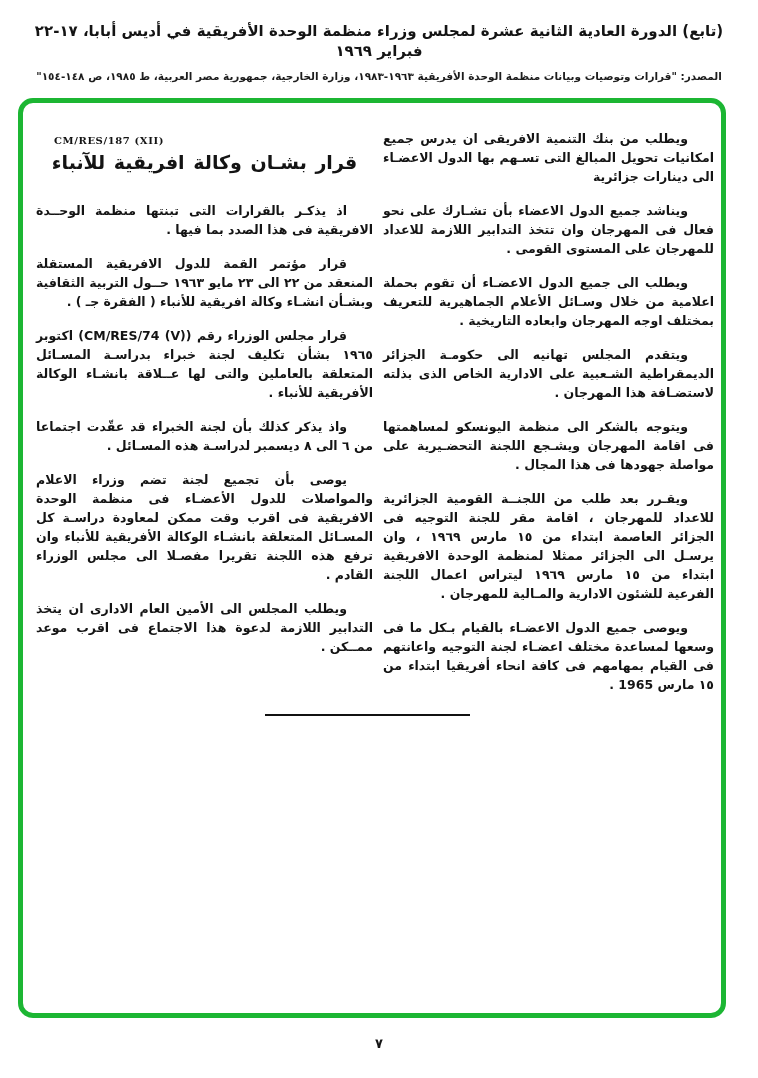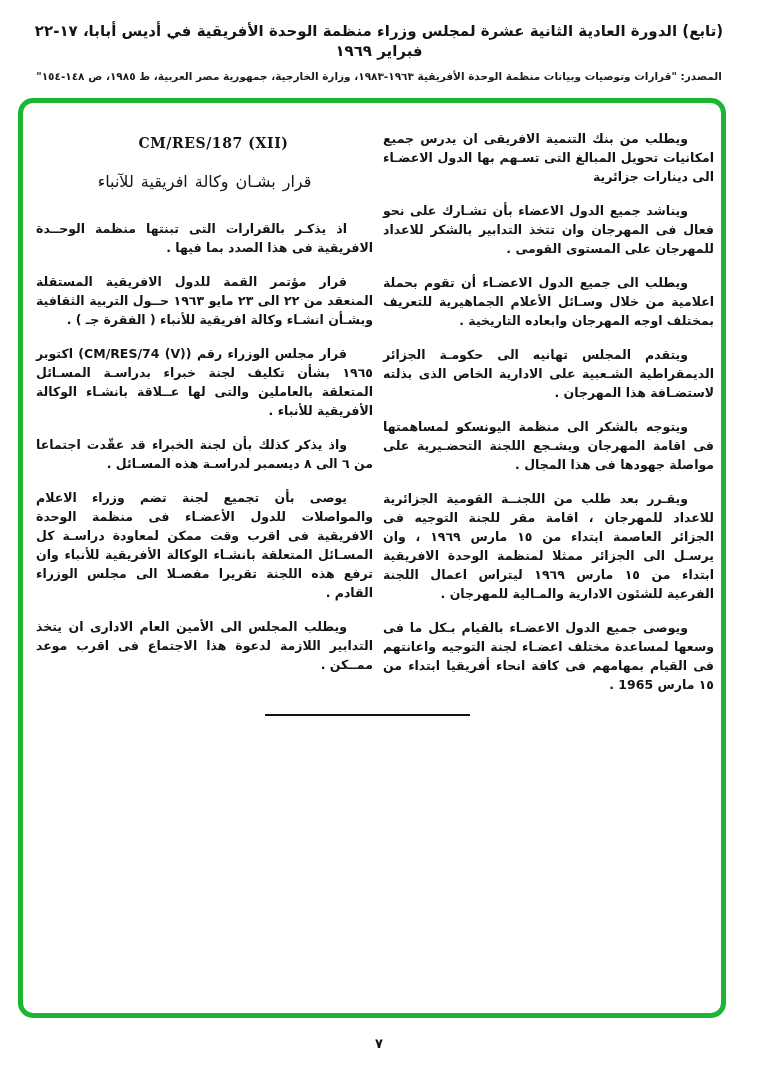--- a/index.html
+++ b/index.html
@@ -45,32 +45,31 @@
     font-size: 12.5px;
     font-weight: bold;
     line-height: 1.52;
   }
   .col p { margin-bottom: 15px; text-indent: 26px; }
   .col-right { top: 26px; right: 7px; width: 331px; }
   .col-left  { top: 30px; left: 13px; width: 337px; }
 
   .ref-code {
     direction: ltr;
-    text-align: center;
+    text-align: left;
     font-family: "DejaVu Serif", serif;
-    font-size: 14px;
+    font-size: 10px;
     font-weight: bold;
     letter-spacing: 0.6px;
     padding-left: 18px;
-    margin-bottom: 16px;
   }
   .doc-title {
     text-align: center;
-    font-size: 16px;
-    font-weight: normal;
+    font-size: 19px;
+    font-weight: bold;
     margin-bottom: 24px;
     text-indent: 0;
     word-spacing: 2px;
   }
 
   
   .divider {
     position: absolute;
     left: 265px; top: 714px;
     width: 205px; height: 2px;
@@ -91,21 +90,21 @@
 
   <div class="header">
     <div class="header-title">(تابع) الدورة العادية الثانية عشرة لمجلس وزراء منظمة الوحدة الأفريقية في أديس أبابا، ١٧-٢٢ فبراير ١٩٦٩</div>
     <div class="header-source">المصدر: "قرارات وتوصيات وبيانات منظمة الوحدة الأفريقية ١٩٦٣-١٩٨٣، وزارة الخارجية، جمهورية مصر العربية، ط ١٩٨٥، ص ١٤٨-١٥٤"</div>
   </div>
 
   <div class="frame">
 
     <div class="col col-right">
       <p>ويطلب من بنك التنمية الافريقى ان يدرس جميع امكانيات تحويل المبالغ التى تسـهم بها الدول الاعضـاء الى دينارات جزائرية</p>
-      <p>ويناشد جميع الدول الاعضاء بأن تشـارك على نحو فعال فى المهرجان وان تتخذ التدابير بالشكر للاعداد للمهرجان على المستوى القومى .</p>
+      <p>ويناشد جميع الدول الاعضاء بأن تشـارك على نحو فعال فى المهرجان وان تتخذ التدابير اللازمة للاعداد للمهرجان على المستوى القومى .</p>
       <p>ويطلب الى جميع الدول الاعضـاء أن تقوم بحملة اعلامية من خلال وسـائل الأعلام الجماهيرية للتعريف بمختلف اوجه المهرجان وابعاده التاريخية .</p>
       <p>ويتقدم المجلس تهانيه الى حكومـة الجزائر الديمقراطية الشـعبية على الادارية الخاص الذى بذلته لاستضـافة هذا المهرجان .</p>
       <p>ويتوجه بالشكر الى منظمة اليونسكو لمساهمتها فى اقامة المهرجان ويشـجع اللجنة التحضـيرية على مواصلة جهودها فى هذا المجال .</p>
       <p>ويقـرر بعد طلب من اللجنــة القومية الجزائرية للاعداد للمهرجان ، اقامة مقر للجنة التوجيه فى الجزائر العاصمة ابتداء من ١٥ مارس ١٩٦٩ ، وان يرسـل الى الجزائر ممثلا لمنظمة الوحدة الافريقية ابتداء من ١٥ مارس ١٩٦٩ ليتراس اعمال اللجنة الفرعية للشئون الادارية والمـالية للمهرجان .</p>
       <p>ويوصى جميع الدول الاعضـاء بالقيام بـكل ما فى وسعها لمساعدة مختلف اعضـاء لجنة التوجيه واعانتهم فى القيام بمهامهم فى كافة انحاء أفريقيا ابتداء من ١٥ مارس 1965 .</p>
     </div>
 
     <div class="col col-left">
       <div class="ref-code">CM/RES/187 (XII)</div>
       <div class="doc-title">قرار بشـان وكالة افريقية للآنباء</div>

